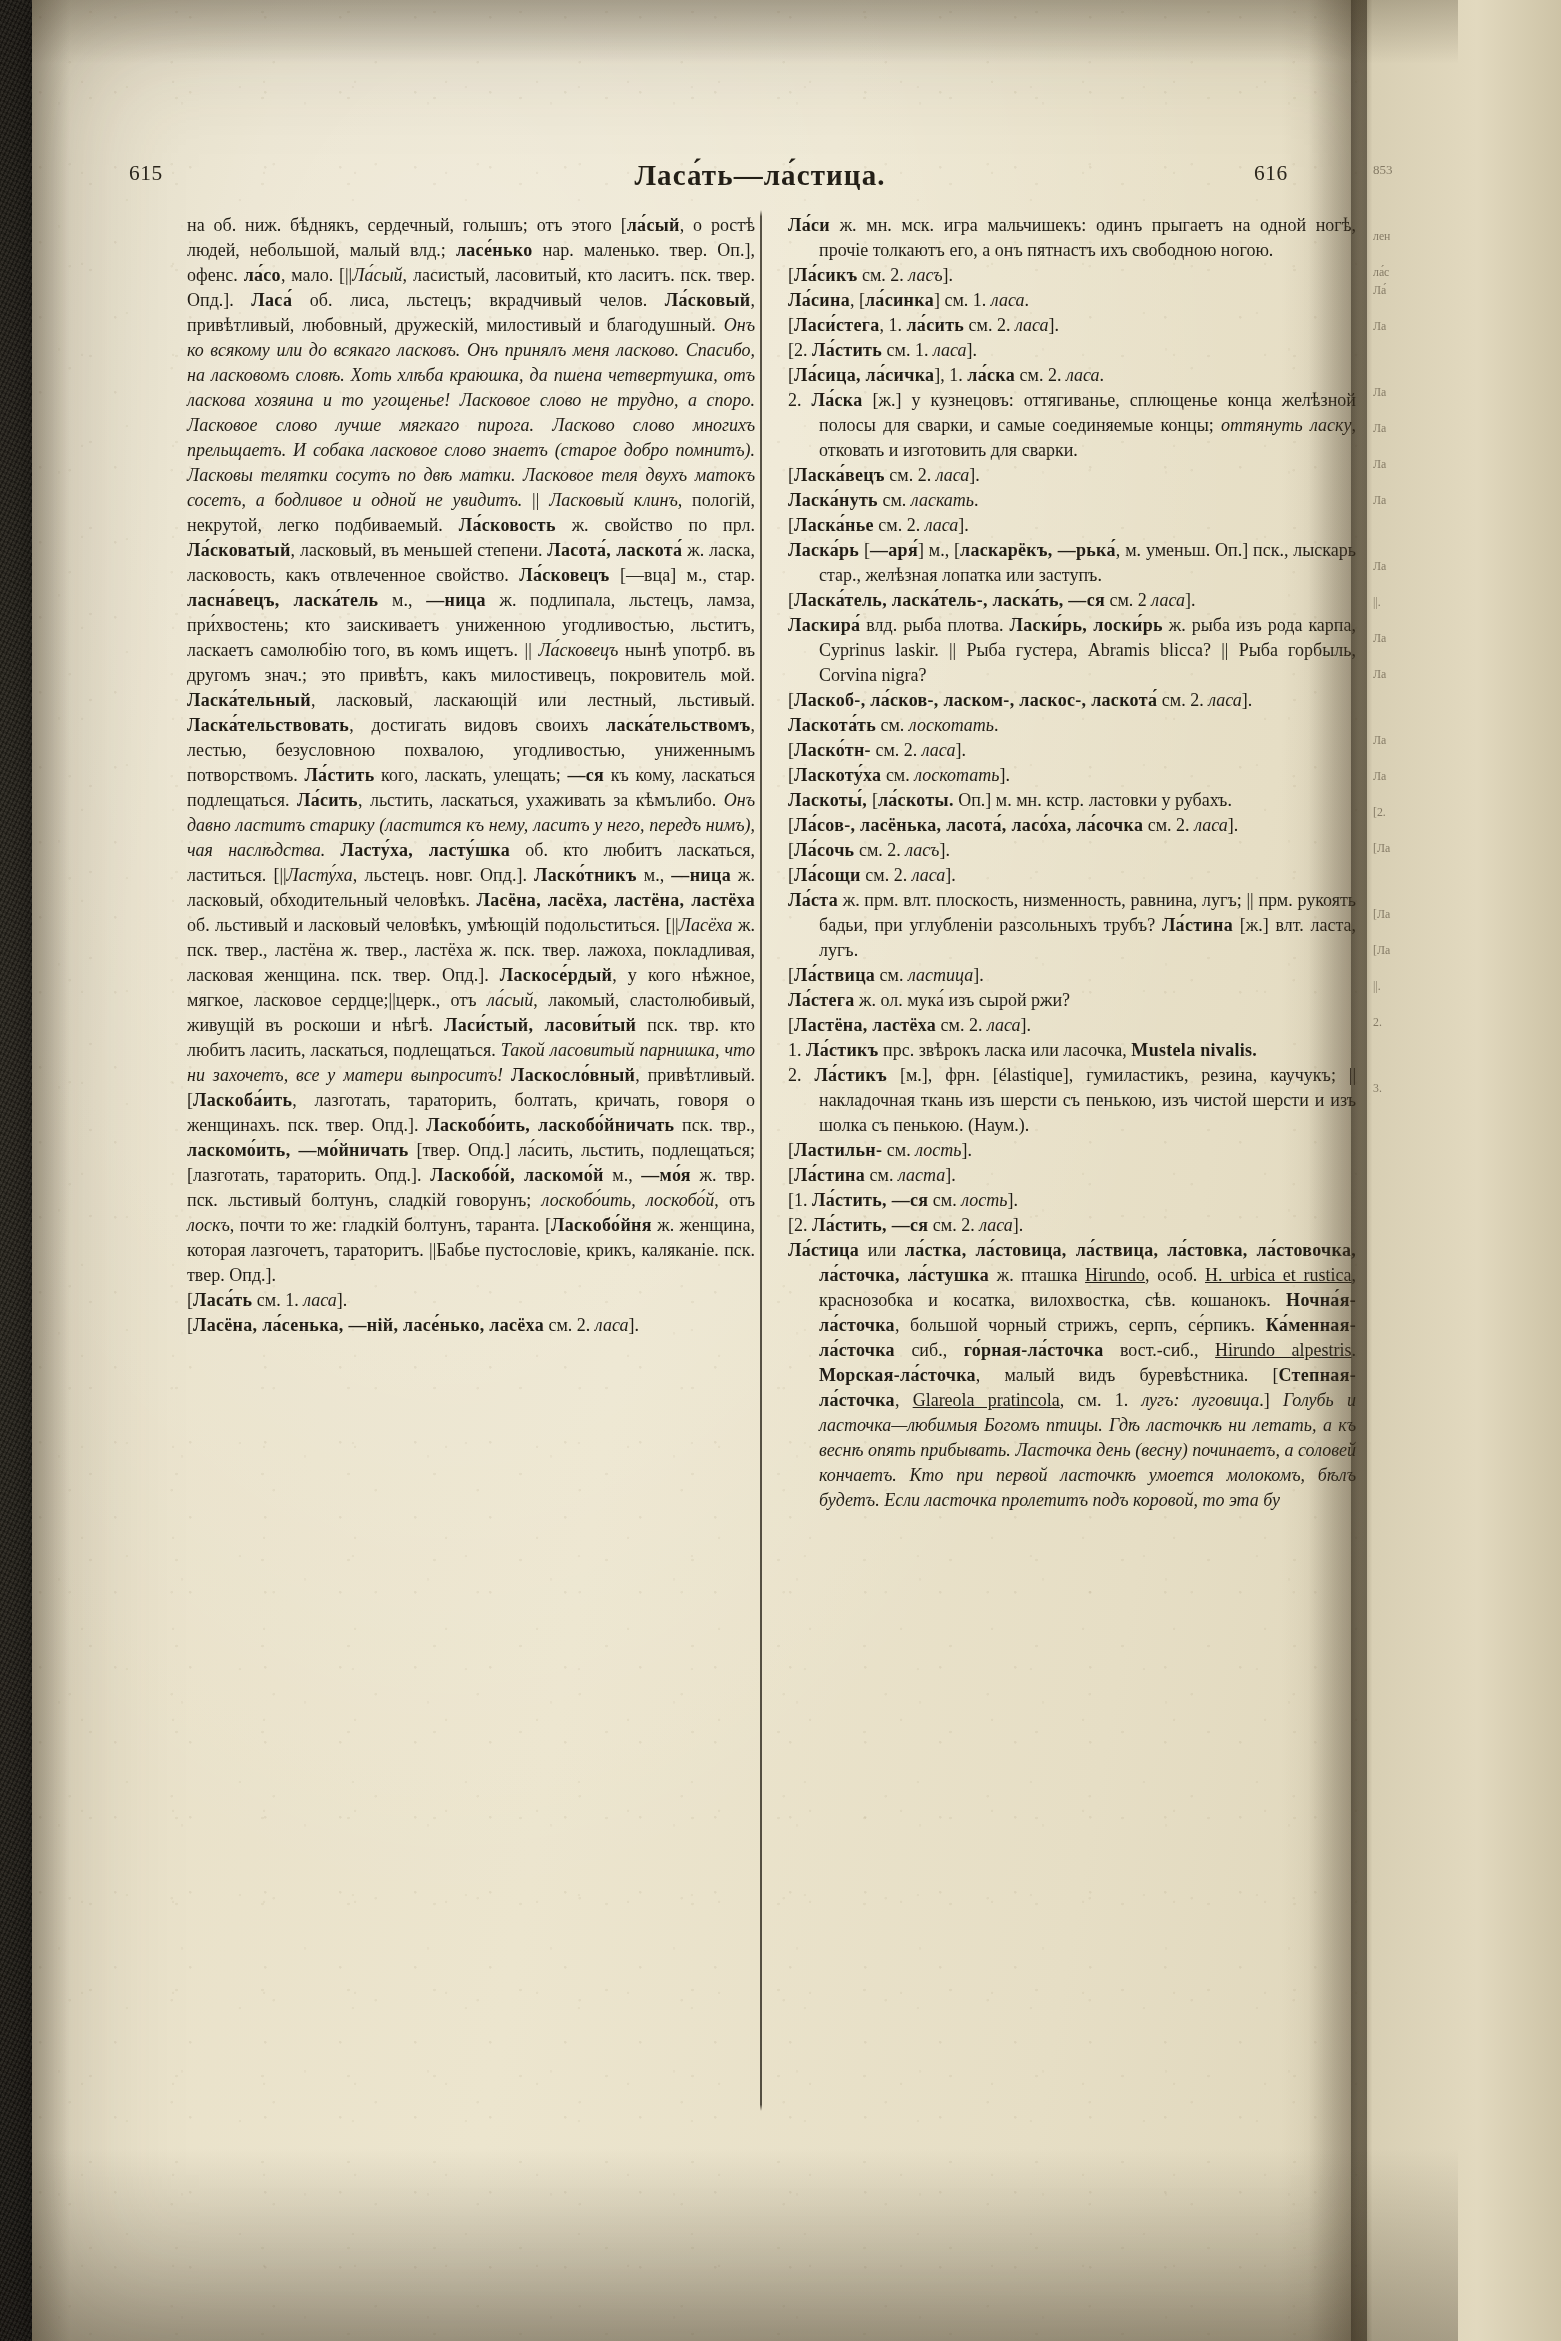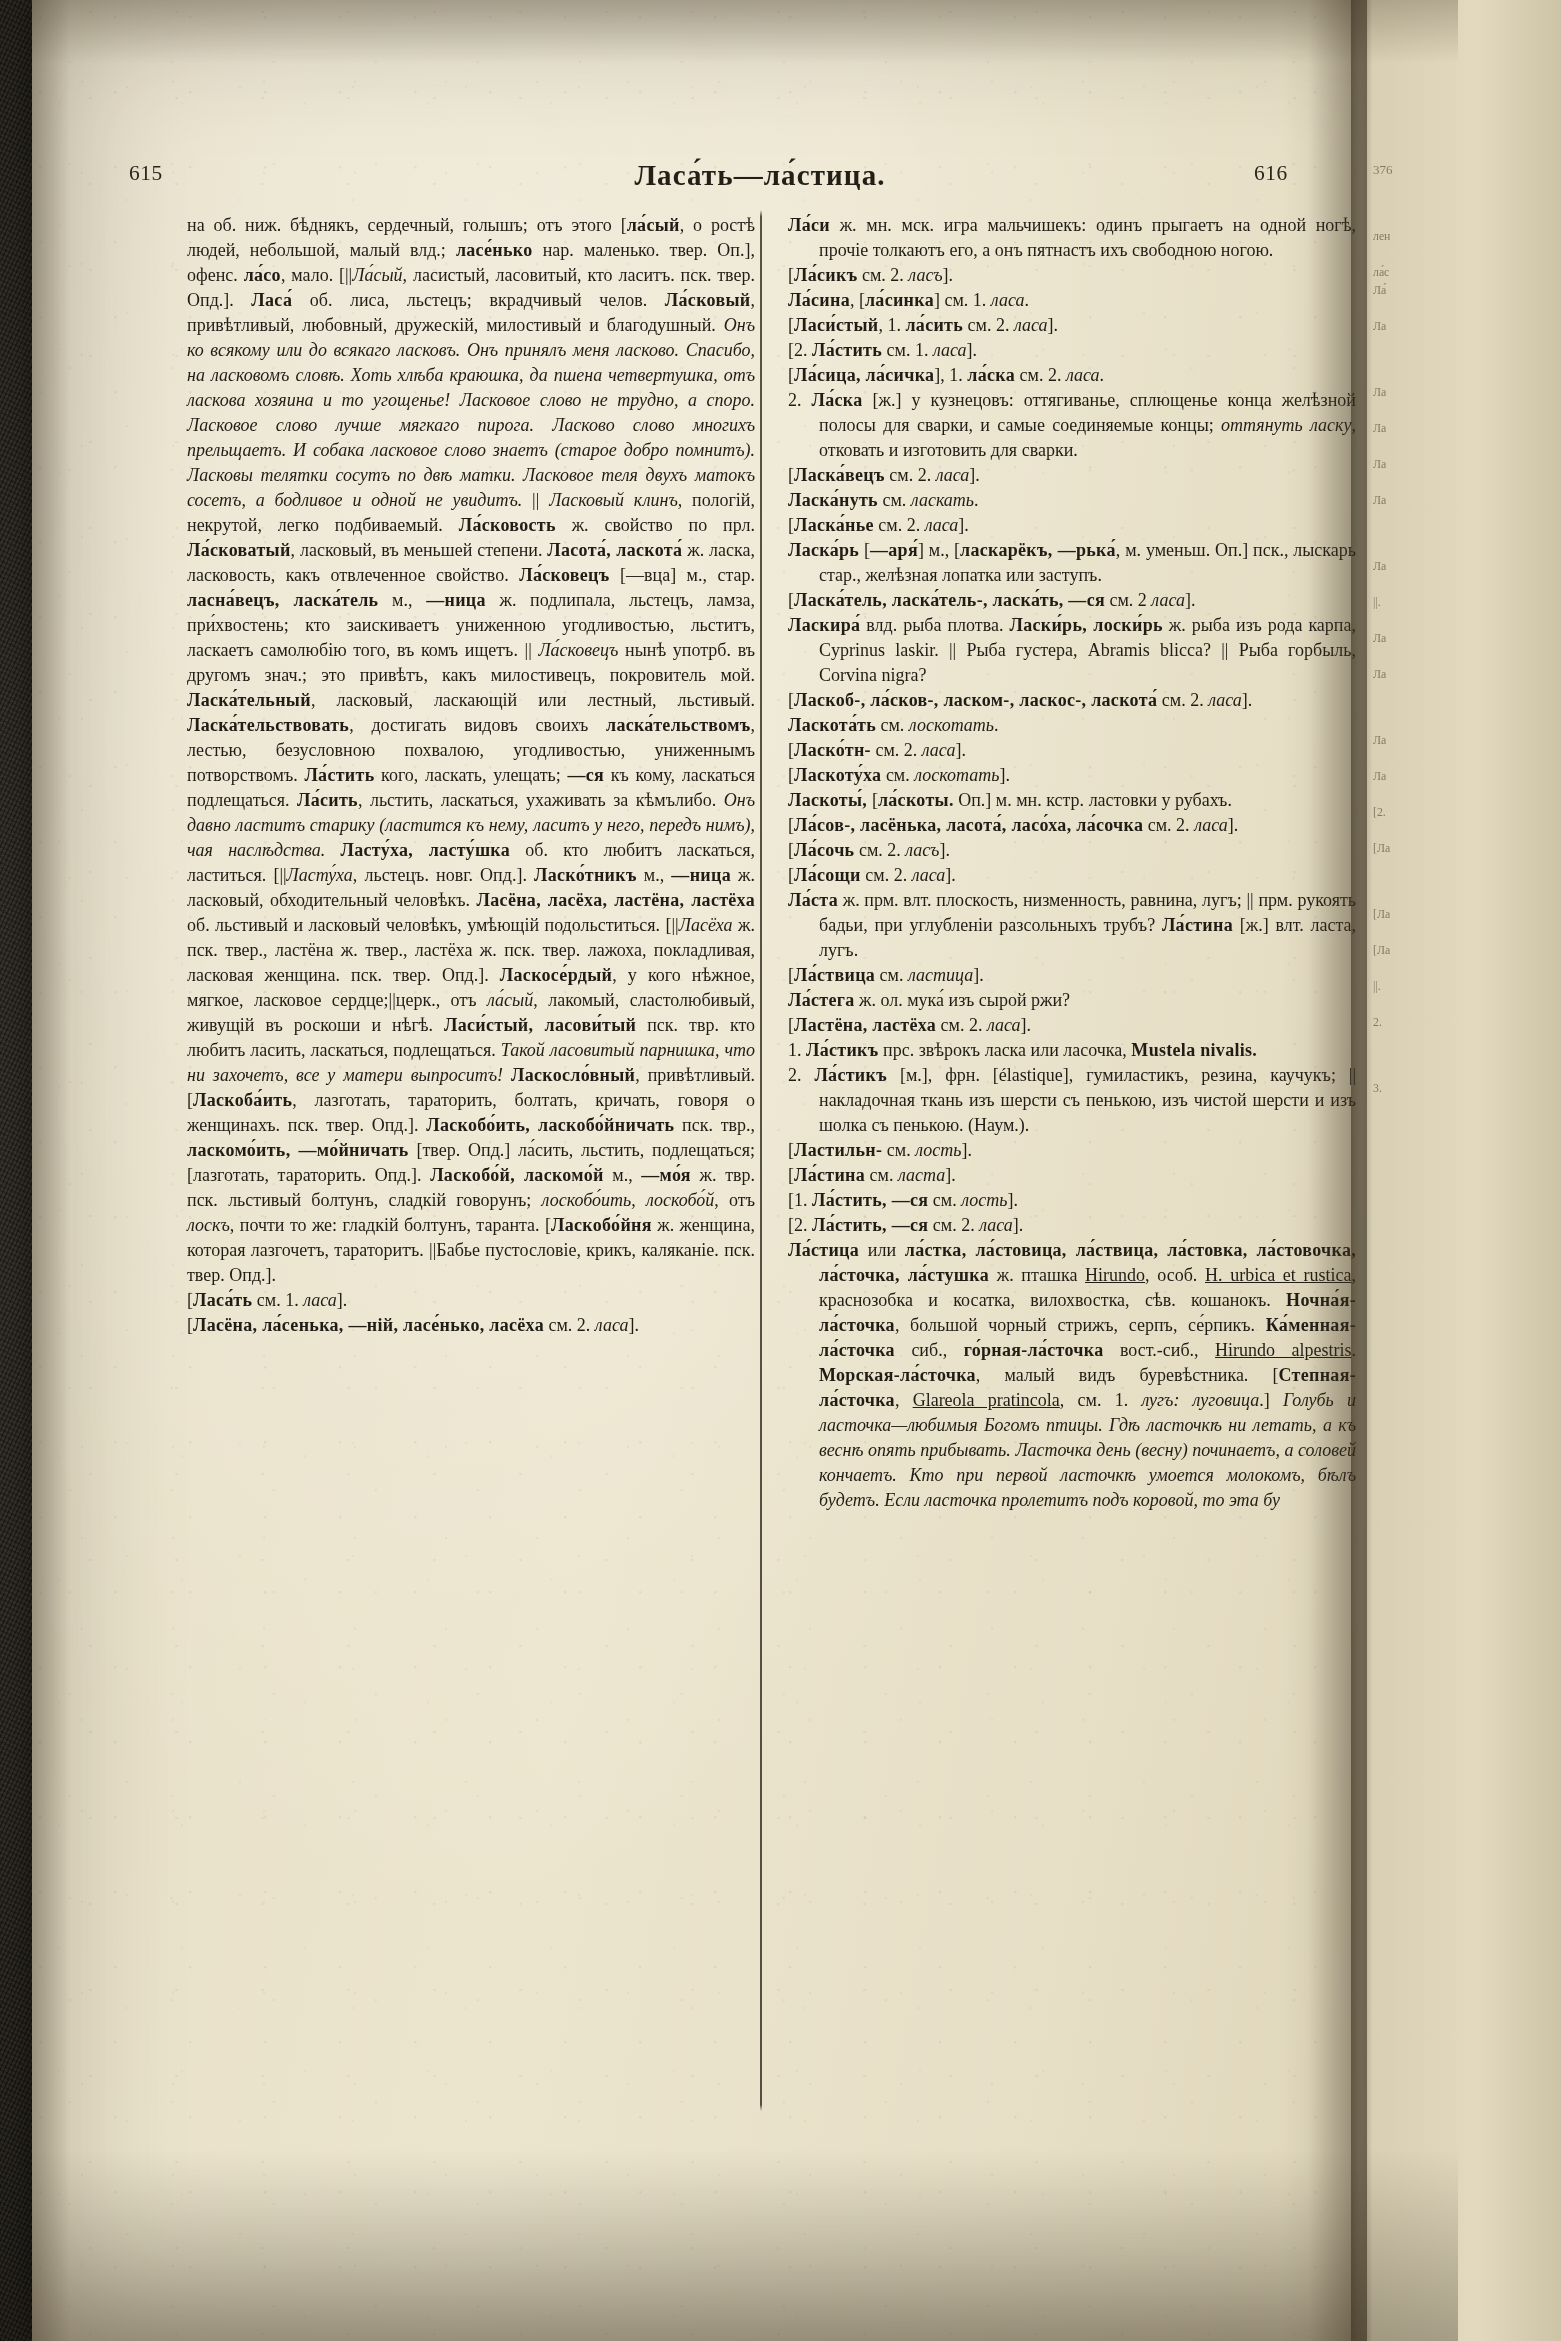--- a/index.html
+++ b/index.html
@@ -147,21 +147,21 @@
     <div class="col c1">
       <p class="entry">на <sm>об. ниж.</sm> бѣднякъ, сердечный, голышъ; отъ этого [<b>ла́сый</b>, о ростѣ людей, небольшой, малый <sm>влд.</sm>; <b>ласе́нько</b> нар. маленько. <sm>твер. Оп.</sm>], офенс. <b>ла́со</b>, мало. [||<i>Ла́сый</i>, ласистый, ласовитый, кто ласитъ. <sm>пск. твер. Опд.</sm>]. <b>Ласа́</b> об. лиса, льстецъ; вкрадчивый челов. <b>Ла́сковый</b>, привѣтливый, любовный, дружескій, милостивый и благодушный. <i>Онъ ко всякому или до всякаго ласковъ. Онъ принялъ меня ласково. Спасибо, на ласковомъ словѣ. Хоть хлѣба краюшка, да пшена четвертушка, отъ ласкова хозяина и то угощенье! Ласковое слово не трудно, а споро. Ласковое слово лучше мягкаго пирога. Ласково слово многихъ прельщаетъ. И собака ласковое слово знаетъ (старое добро помнитъ). Ласковы телятки сосутъ по двѣ матки. Ласковое теля двухъ матокъ сосетъ, а бодливое и одной не увидитъ.</i> || <i>Ласковый клинъ,</i> пологій, некрутой, легко подбиваемый. <b>Ла́сковость</b> ж. свойство по прл. <b>Ла́сковатый</b>, ласковый, въ меньшей степени. <b>Ласота́, ласкота́</b> ж. ласка, ласковость, какъ отвлеченное свойство. <b>Ла́сковецъ</b> [—вца] м., стар. <b>ласна́вецъ, ласка́тель</b> м., <b>—ница</b> ж. подлипала, льстецъ, ламза, при́хвостень; кто заискиваетъ униженною угодливостью, льститъ, ласкаетъ самолюбію того, въ комъ ищетъ. || <i>Ла́сковецъ</i> нынѣ употрб. въ другомъ знач.; это привѣтъ, какъ милостивецъ, покровитель мой. <b>Ласка́тельный</b>, ласковый, ласкающій или лестный, льстивый. <b>Ласка́тельствовать</b>, достигать видовъ своихъ <b>ласка́тельствомъ</b>, лестью, безусловною похвалою, угодливостью, униженнымъ потворствомъ. <b>Ла́стить</b> кого, ласкать, улещать; <b>—ся</b> къ кому, ласкаться подлещаться. <b>Ла́сить</b>, льстить, ласкаться, ухаживать за кѣмълибо. <i>Онъ давно ластитъ старику (ластится къ нему, ласитъ у него, передъ нимъ), чая наслѣдства.</i> <b>Ласту́ха, ласту́шка</b> об. кто любитъ ласкаться, ластиться. [||<i>Ласту́ха</i>, льстецъ. <sm>новг. Опд.</sm>]. <b>Ласко́тникъ</b> м., <b>—ница</b> ж. ласковый, обходительный человѣкъ. <b>Ласёна, ласёха, ластёна, ластёха</b> об. льстивый и ласковый человѣкъ, умѣющій подольститься. [||<i>Ласёха</i> ж. <sm>пск. твер., ластёна</sm> ж. <sm>твер., ластёха</sm> ж. <sm>пск. твер.</sm> лажоха, покладливая, ласковая женщина. <sm>пск. твер. Опд.</sm>]. <b>Ласкосе́рдый</b>, у кого нѣжное, мягкое, ласковое сердце;||церк., отъ <i>ла́сый</i>, лакомый, сластолюбивый, живущій въ роскоши и нѣгѣ. <b>Ласи́стый, ласови́тый</b> <sm>пск. твр.</sm> кто любитъ ласить, ласкаться, подлещаться. <i>Такой ласовитый парнишка, что ни захочетъ, все у матери выпроситъ!</i> <b>Ласкосло́вный</b>, привѣтливый. [<b>Ласкоба́ить</b>, лазготать, тараторить, болтать, кричать, говоря о женщинахъ. <sm>пск. твер. Опд.</sm>]. <b>Ласкобо́ить, ласкобо́йничать</b> <sm>пск. твр.</sm>, <b>ласкомо́ить, —мо́йничать</b> [<sm>твер. Опд.</sm>] ла́сить, льстить, подлещаться; [лазготать, тараторить. <sm>Опд.</sm>]. <b>Ласкобо́й, ласкомо́й</b> м., <b>—мо́я</b> ж. <sm>твр. пск.</sm> льстивый болтунъ, сладкій говорунъ; <i>лоскобо́ить, лоскобо́й</i>, отъ <i>лоскъ</i>, почти то же: гладкій болтунъ, таранта. [<b>Ласкобо́йня</b> ж. женщина, которая лазгочетъ, тараторитъ. ||Бабье пустословіе, крикъ, каляканіе. <sm>пск. твер. Опд.</sm>].</p>
       <p class="entry hang">[<b>Ласа́ть</b> см. 1. <i>ласа</i>].</p>
       <p class="entry hang">[<b>Ласёна, ла́сенька, —ній, ласе́нько, ласёха</b> см. 2. <i>ласа</i>].</p>
     </div>
 
     <div class="col c2">
       <p class="entry hang"><b>Ла́си</b> ж. мн. <sm>мск.</sm> игра мальчишекъ: одинъ прыгаетъ на одной ногѣ, прочіе толкаютъ его, а онъ пятнастъ ихъ свободною ногою.</p>
       <p class="entry hang">[<b>Ла́сикъ</b> см. 2. <i>ласъ</i>].</p>
       <p class="entry hang"><b>Ла́сина</b>, [<b>ла́синка</b>] см. 1. <i>ласа</i>.</p>
-      <p class="entry hang">[<b>Ласи́стый</b>, 1. <b>ла́сить</b> см. 2. <i>ласа</i>].</p>
+      <p class="entry hang">[<b>Ласи́стега</b>, 1. <b>ла́сить</b> см. 2. <i>ласа</i>].</p>
       <p class="entry hang">[2. <b>Ла́стить</b> см. 1. <i>ласа</i>].</p>
       <p class="entry hang">[<b>Ла́сица, ла́сичка</b>], 1. <b>ла́ска</b> см. 2. <i>ласа</i>.</p>
       <p class="entry hang">2. <b>Ла́ска</b> [ж.] у кузнецовъ: оттягиванье, сплющенье конца желѣзной полосы для сварки, и самые соединяемые концы; <i>оттянуть ласку</i>, отковать и изготовить для сварки.</p>
       <p class="entry hang">[<b>Ласка́вецъ</b> см. 2. <i>ласа</i>].</p>
       <p class="entry hang"><b>Ласка́нуть</b> см. <i>ласкать</i>.</p>
       <p class="entry hang">[<b>Ласка́нье</b> см. 2. <i>ласа</i>].</p>
       <p class="entry hang"><b>Ласка́рь</b> [<b>—аря́</b>] м., [<b>ласкарёкъ, —рька́</b>, м. уменьш. <sm>Оп.</sm>] <sm>пск.</sm>, лыскарь стар., желѣзная лопатка или заступъ.</p>
       <p class="entry hang">[<b>Ласка́тель, ласка́тель-, ласка́ть, —ся</b> см. 2 <i>ласа</i>].</p>
       <p class="entry hang"><b>Ласкира́</b> <sm>влд.</sm> рыба плотва. <b>Ласки́рь, лоски́рь</b> ж. рыба изъ рода карпа, Cyprinus laskir. || Рыба густера, Abramis blicca? || Рыба горбыль, Corvina nigra?</p>
       <p class="entry hang">[<b>Ласкоб-, ла́сков-, ласком-, ласкос-, ласкота́</b> см. 2. <i>ласа</i>].</p>
@@ -190,21 +190,21 @@
   <div class="vignette"></div>
 </div>
 
 <div id="nextleaf"></div>
 <div id="spineshadow"></div>
 <div id="leftshadow"></div>
 <div id="topfade"></div>
 <div id="botfade"></div>
 
 <div id="sliverText">
-  <div class="slv-folio">376</div>
+  <div class="slv-folio">853</div>
 <div style="margin-top: 48px;">лен</div>
     <div style="margin-top: 18px;">ла́с</div>
     <div style="">Ла́</div>
     <div style="margin-top: 18px;">Ла</div>
     <div style="margin-top: 48px;">Ла</div>
     <div style="margin-top: 18px;">Ла</div>
     <div style="margin-top: 18px;">Ла</div>
     <div style="margin-top: 18px;">Ла</div>
     <div style="margin-top: 48px;">Ла</div>
     <div style="margin-top: 18px;">||.</div>

